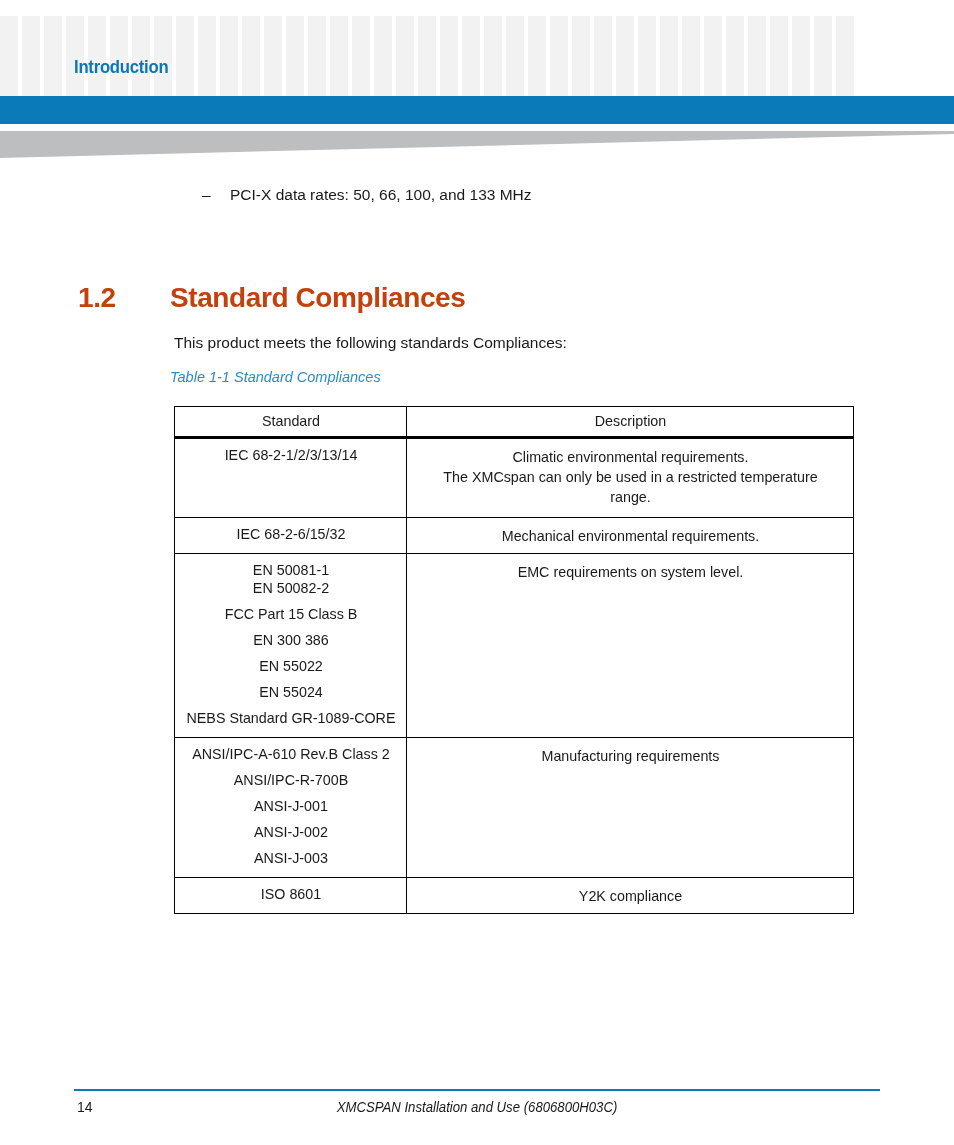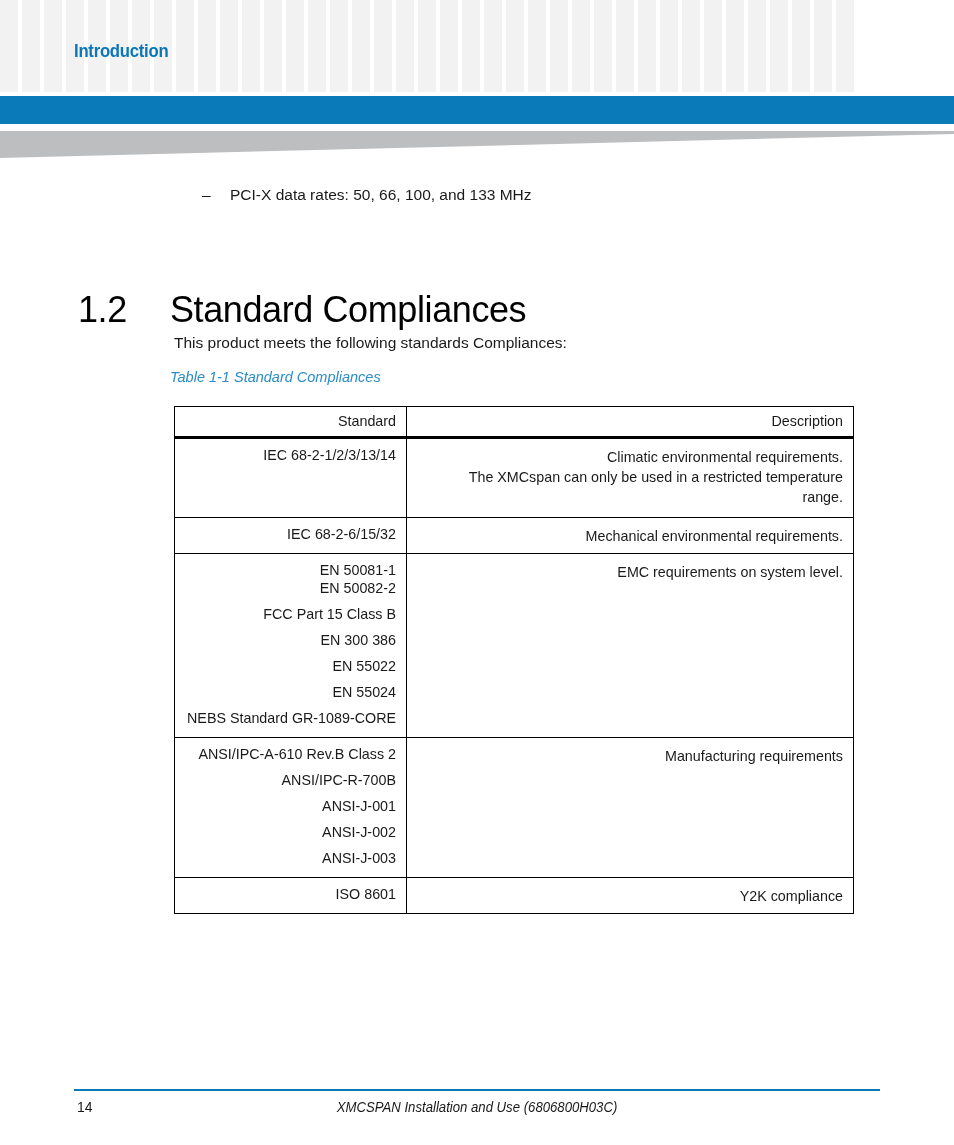--- a/index.html
+++ b/index.html
@@ -12,21 +12,21 @@
     height: 1145px;
     position: relative;
     font-family: "Liberation Sans", "DejaVu Sans", sans-serif;
     color: #1a1a1a;
     overflow: hidden;
   }
 
   
   .page-header {
     position: absolute;
-    left: 0; top: 0;
+    left: 0; top: 16px;
     width: 856px;
     height: 92px;
     background-color: #ffffff;
     background-image:
       linear-gradient(to right, #f2f2f2 17px, transparent 17px),
       linear-gradient(to bottom, #f2f2f2 18px, transparent 18px);
     background-size: 22px 22px, 22px 22px;
     background-position: 0px 0px, 0px 0px;
     overflow: hidden;
   }
@@ -92,23 +92,23 @@
     display: inline-block;
     width: 28px;
     text-align: left;
     padding-left: 28px;
   }
 
   .section-head {
     position: absolute;
     left: 78px;
     top: 98px;
-    color: #000000;
-    font-size: 36px;
-    font-weight: normal;
+    color: #c2410c;
+    font-size: 28px;
+    font-weight: bold;
     letter-spacing: -0.4px;
     white-space: nowrap;
   }
   .section-num {
     display: inline-block;
     width: 92px;
   }
 
   .lead-para {
     position: absolute;
@@ -139,21 +139,21 @@
     font-size: 14.3px;
     color: #1a1a1a;
   }
   .compliance-table col.c1 { width: 232px; }
   .compliance-table col.c2 { width: 447px; }
 
   .compliance-table th,
   .compliance-table td {
     border: 1px solid #000000;
     vertical-align: top;
-    text-align: right;
+    text-align: center;
     font-weight: normal;
     padding: 7px 10px 7px 11px;
     line-height: 17px;
   }
   .compliance-table thead th {
     border-bottom: 3px solid #000000;
     padding-top: 6px;
     padding-bottom: 6px;
   }
   .compliance-table td { padding-top: 8px; }

